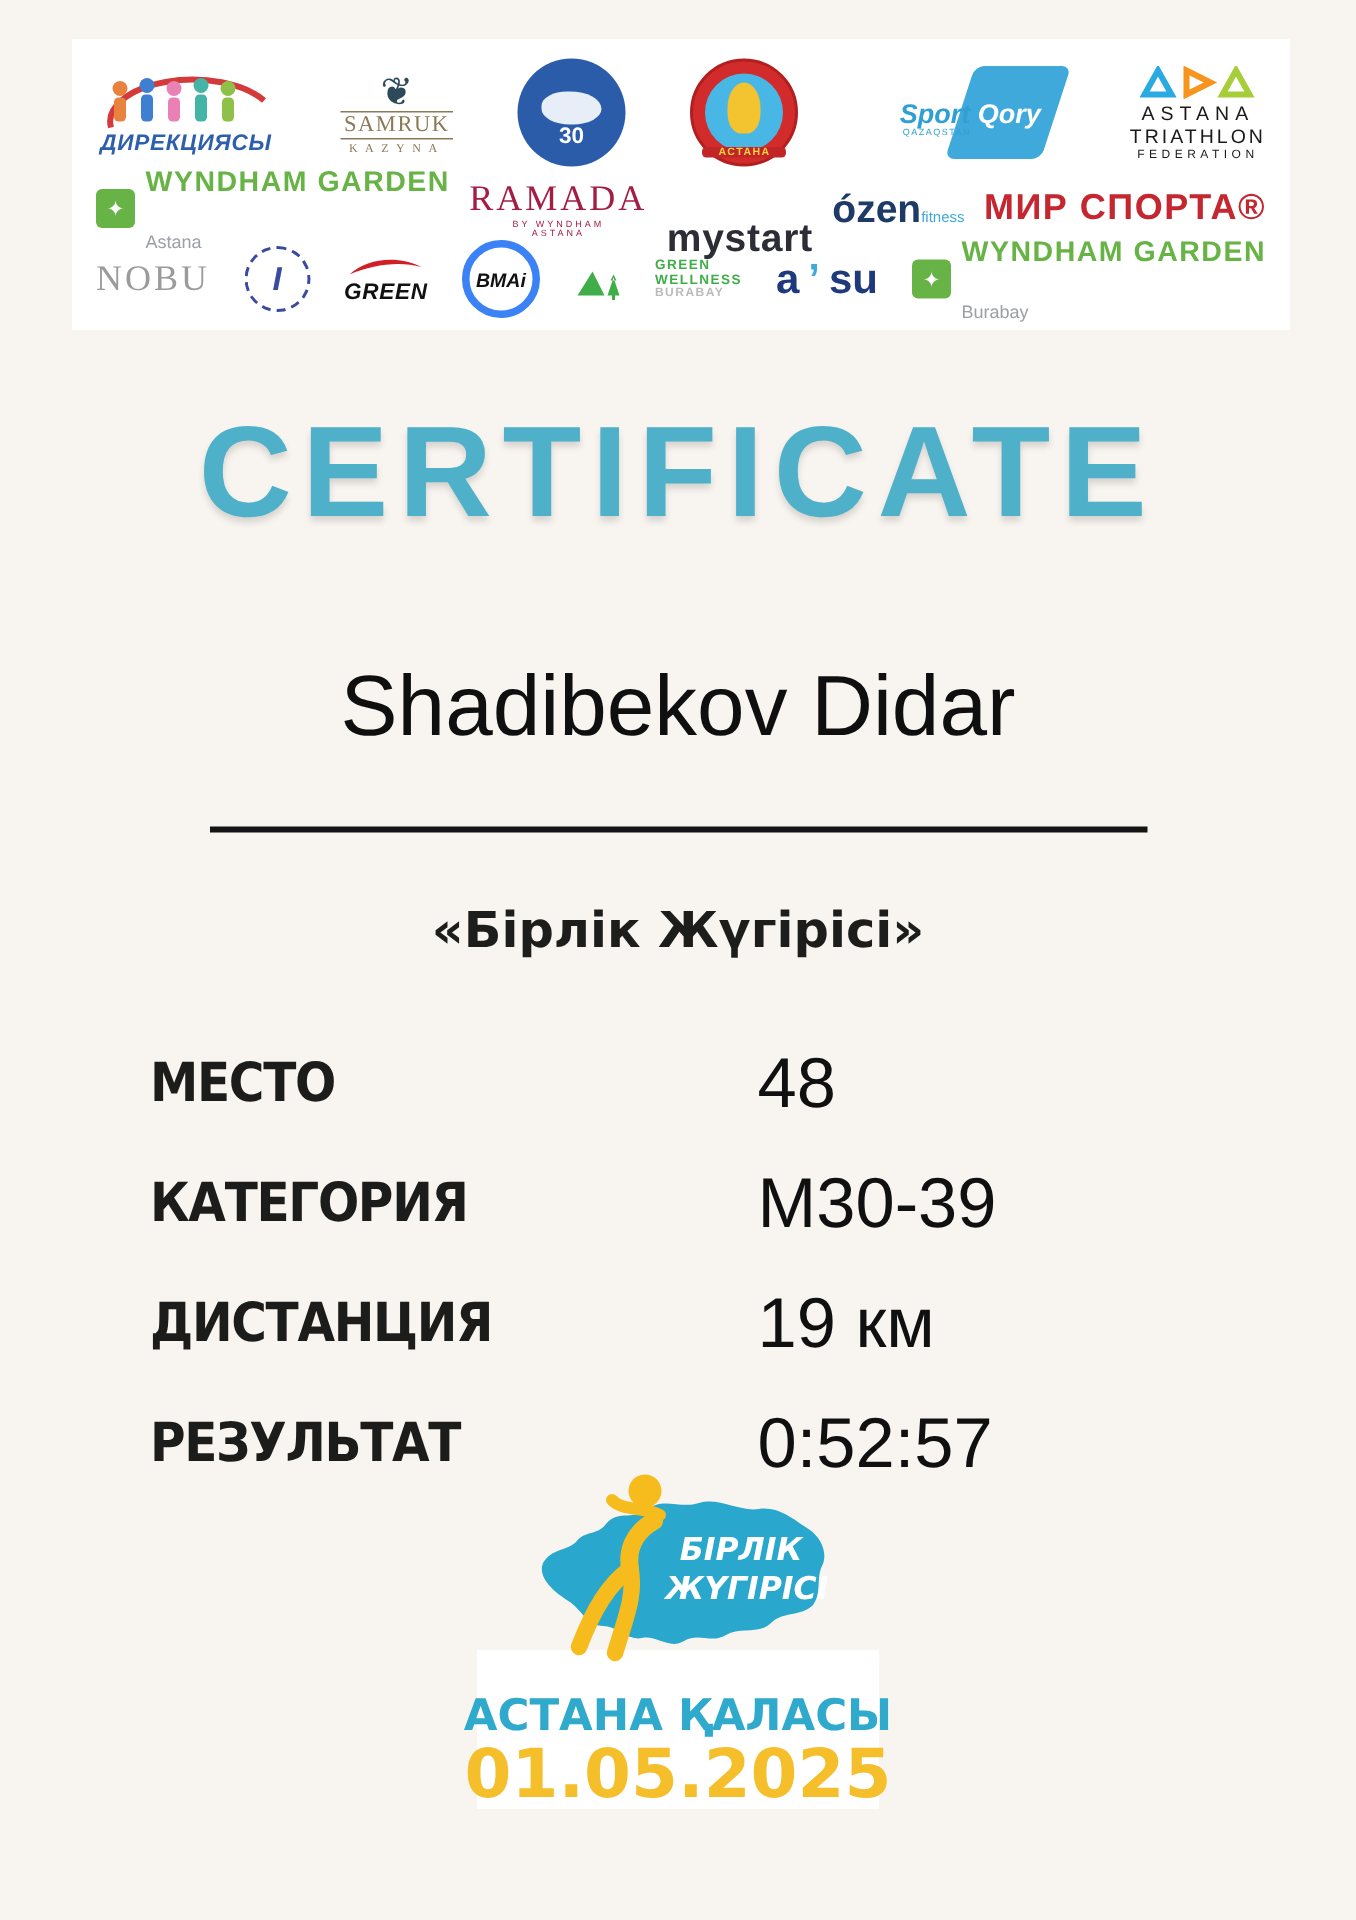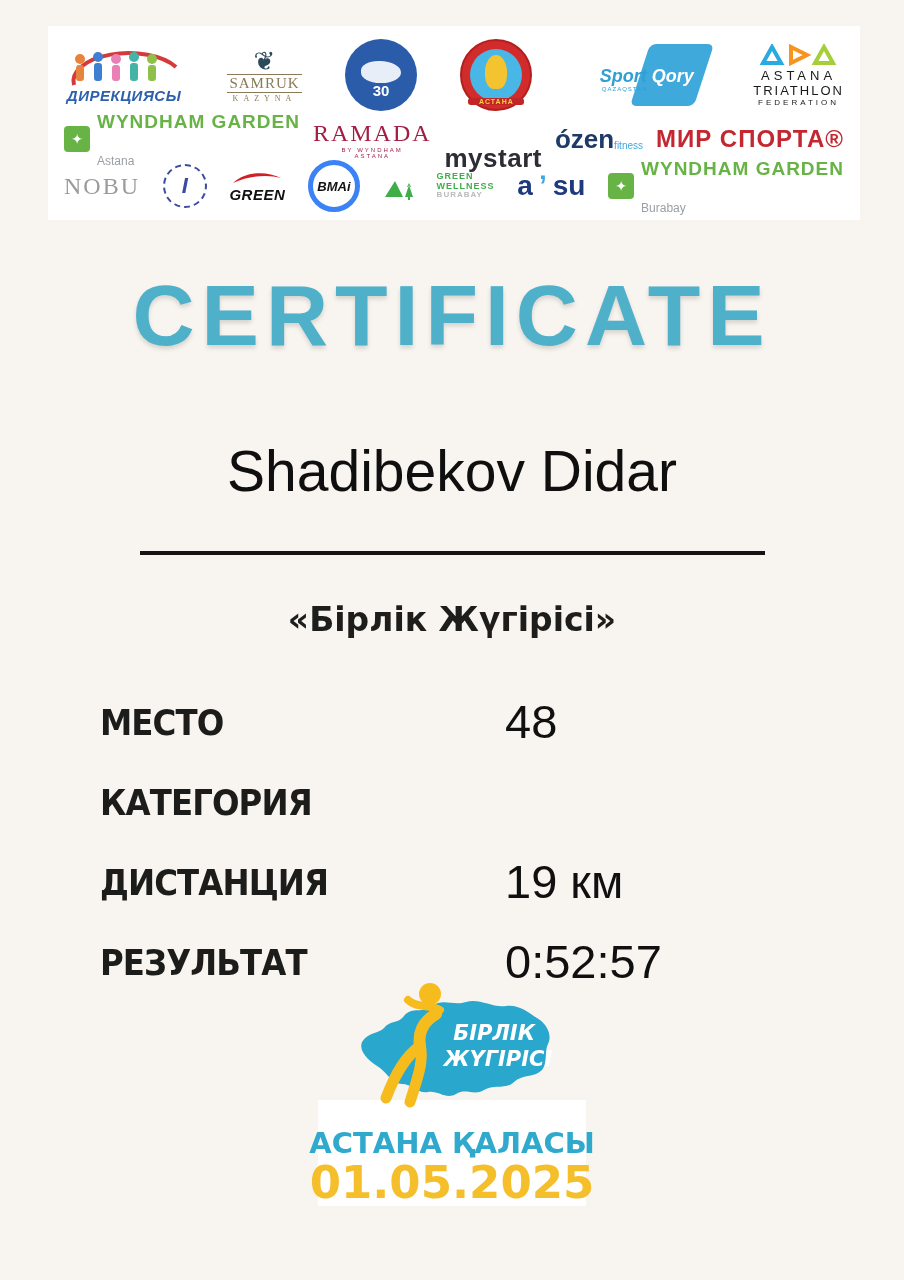--- a/index.html
+++ b/index.html
@@ -255,20 +255,21 @@
   <div class="name-line"></div>
 
   <div class="event">«Бірлік Жүгірісі»</div>
 
   <div class="frow f1">
     <div class="flabel">МЕСТО</div>
     <div class="fvalue">48</div>
   </div>
   <div class="frow f2">
     <div class="flabel">КАТЕГОРИЯ</div>
+    <div class="fvalue">M30-39</div>
   </div>
   <div class="frow f3">
     <div class="flabel">ДИСТАНЦИЯ</div>
     <div class="fvalue">19 км</div>
   </div>
   <div class="frow f4">
     <div class="flabel">РЕЗУЛЬТАТ</div>
     <div class="fvalue">0:52:57</div>
   </div>
 

